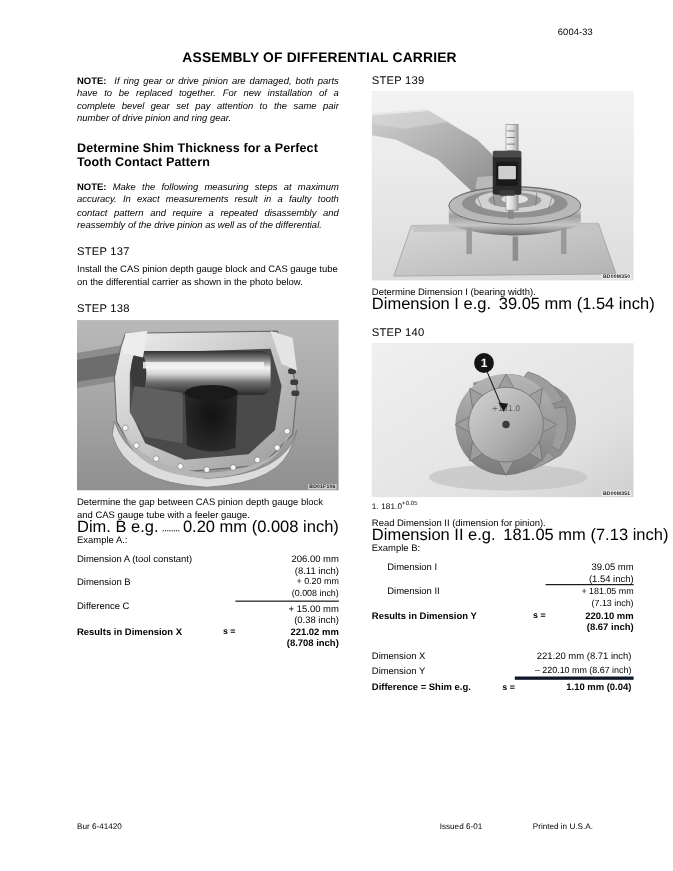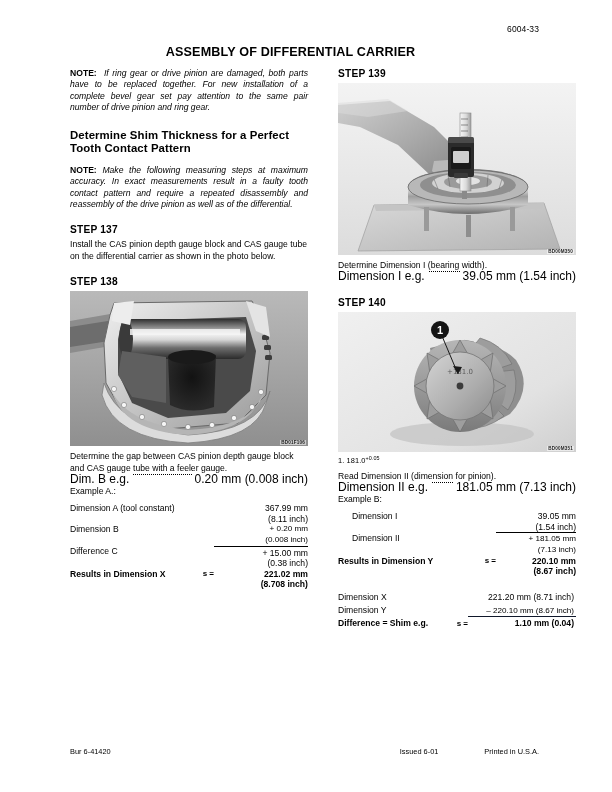--- a/index.html
+++ b/index.html
@@ -70,21 +70,21 @@
   }
   h2.section {
     font-size: 11.4px;
     font-weight: bold;
     line-height: 13.6px;
     margin: 15px 0 0 0;
     letter-spacing: 0.1px;
   }
   h3.step {
     font-size: 10.2px;
-    font-weight: bold;
+    font-weight: normal;
     margin: 14px 0 4px 0;
     letter-spacing: 0.2px;
   }
   .gap-sm { height: 9px; }
   .gap-xs { height: 5px; }
 
   
   .photo {
     position: relative;
     width: 238px;
@@ -101,22 +101,22 @@
     letter-spacing: 0.2px;
     background: rgba(255,255,255,0.55);
     padding: 0 1px;
   }
   .photo-wrap { margin-top: 2px; }
   .photo svg { display: block; }
 
   
   .dotline {
     display: flex;
-    align-items: flex-start;
-    font-size: 12px;
+    align-items: flex-end;
+    font-size: 15px;
     line-height: 11.8px;
     white-space: nowrap;
   }
   .dotline .lead {
     flex: 1 1 auto;
     border-bottom: 1px dotted #000;
     margin: 0 3px 2px 4px;
     height: 1px;
     transform: translateY(-1px);
   }
@@ -167,21 +167,21 @@
     margin-top: 6px;
   }
   table.simple td {
     padding: 0.5px 0;
     line-height: 11.2px;
     vertical-align: bottom;
   }
   table.simple td.l { width: 112px; white-space: nowrap; }
   table.simple td.s { width: 18px; text-align: right; font-weight: bold; font-size: 8px; }
   table.simple td.r { text-align: right; white-space: nowrap; padding-right: 2px; }
-  .uline { border-bottom: 1px solid #0f172a; }
+  .uline { border-bottom: 3px solid #0f172a; }
 
   .figcap {
     font-size: 7.4px;
     margin-top: 3px;
     letter-spacing: 0.1px;
   }
   .figcap sup { font-size: 5.4px; vertical-align: super; }
 
   
   .footer {
@@ -296,21 +296,21 @@
     </div>
 
     <p class="plain">Example A.:</p>
 
     <table class="calc">
       <tbody>
         <tr>
           <td class="lab">Dimension A (tool constant)</td>
           <td class="eq"></td>
           <td class="num">
-            <span class="l1">367.99 mm</span>
+            <span class="l1">206.00 mm</span>
             <span class="l2">(8.11 inch)</span>
           </td>
         </tr>
         <tr>
           <td class="lab">Dimension B</td>
           <td class="eq"></td>
           <td class="num small-num">
             <span class="l1">+ 0.20 mm</span>
             <span class="l2">(0.008 inch)</span>
           </td>

